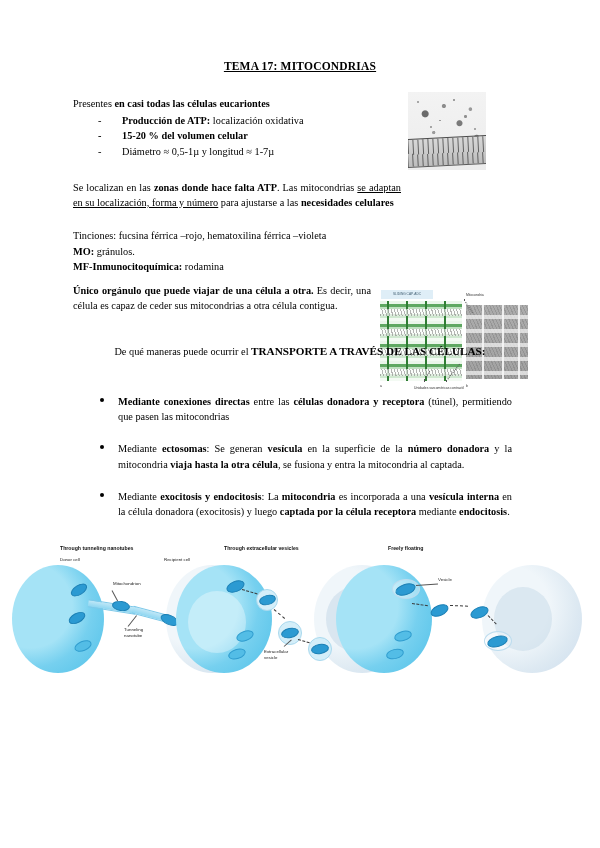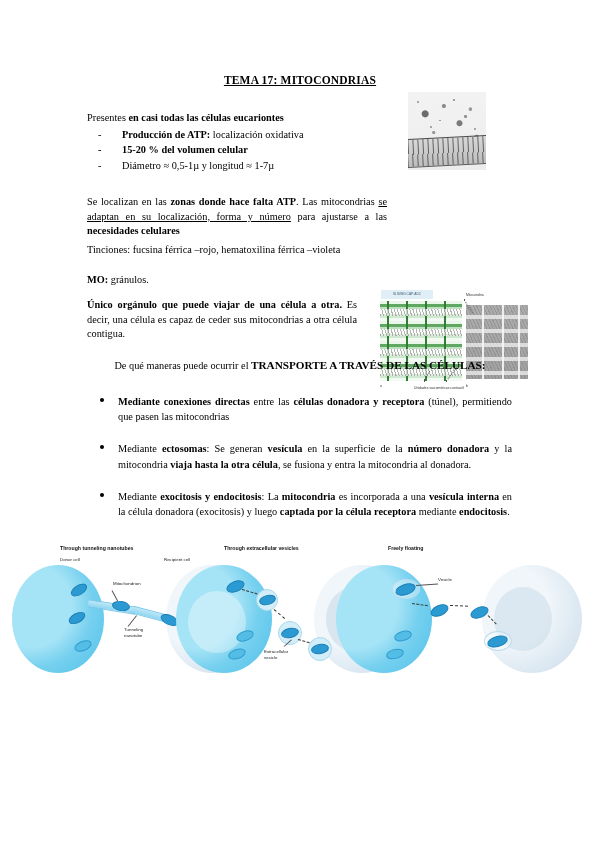--- a/index.html
+++ b/index.html
@@ -14,42 +14,42 @@
   .page {
     position: relative;
     width: 600px;
     height: 848px;
     background: #ffffff;
     overflow: hidden;
   }
   .doc-title {
     position: absolute;
     left: 0;
-    top: 74px;
+    top: 60px;
     width: 600px;
     text-align: center;
     font-size: 11.5px;
     font-weight: bold;
     text-decoration: underline;
     letter-spacing: 0.2px;
   }
   .body-col {
     position: absolute;
     left: 72px;
     top: 96px;
     width: 322px;
   }
   .wide-col {
     position: absolute;
     left: 72px;
     top: 96px;
     width: 456px;
   }
   p {
-    margin: 15px;
+    margin: 1px;
     font-size: 10.3px;
     line-height: 1.42;
     text-align: justify;
   }
   .lead { margin-bottom: 1px; }
   b, .b { font-weight: bold; }
   .u { text-decoration: underline; }
 
   ul.dash {
     list-style: none;
@@ -358,39 +358,40 @@
     <div class="tick-txt" style="left:88px; top:95px;">b</div>
     <div class="tick-txt" style="left:36px; top:97px; text-align:center;">Unidades sarcoméricas
 contractil</div>
     <div class="leader" style="left:46px; top:92px; width:12px; transform: rotate(-62deg);"></div>
     <div class="leader" style="left:68px; top:92px; width:22px; transform: rotate(-52deg);"></div>
   </div>
 
   <div class="body-col" style="top:228px; width:330px;">
     <p><span>Tinciones: fucsina férrica –rojo, hematoxilina férrica –violeta</span></p>
     <p><b>MO:</b><span> gránulos.</span></p>
+    <p><b>MF-Inmunocitoquímica:</b><span> rodamina</span></p>
   </div>
 
   <div class="body-col" style="top:283px; width:300px;">
     <p><b>Único orgánulo que puede viajar de una célula a otra.</b><span> Es decir, una célula es capaz de ceder sus mitocondrias a otra célula contigua.</span></p>
   </div>
 
   <div class="wide-col" style="top:343px;">
     <p style="text-align:center;"><span>De qué maneras puede ocurrir el </span><b style="font-size:11.2px;">TRANSPORTE A TRAVÉS DE LAS CÉLULAS:</b></p>
   </div>
 
   <div class="wide-col" style="top:378px;">
     <ul class="bullets">
       <li>
         <span class="bullet-mark"></span>
         <span><b>Mediante conexiones directas</b><span> entre las </span><b>células donadora y receptora</b><span> (túnel), permitiendo que pasen las mitocondrias</span></span>
       </li>
       <li>
         <span class="bullet-mark"></span>
-        <span><span>Mediante </span><b>ectosomas</b><span>: Se generan </span><b>vesícula</b><span> en la superficie de la </span><b>número donadora</b><span> y la mitocondria </span><b>viaja hasta la otra célula</b><span>, se fusiona y entra la mitocondria al donadora.</span></span>
+        <span><span>Mediante </span><b>ectosomas</b><span>: Se generan </span><b>vesícula</b><span> en la superficie de la </span><b>número donadora</b><span> y la mitocondria </span><b>viaja hasta la otra célula</b><span>, se fusiona y entra la mitocondria al captada.</span></span>
       </li>
       <li>
         <span class="bullet-mark"></span>
         <span><span>Mediante </span><b>exocitosis y endocitosis</b><span>: La </span><b>mitocondria</b><span> es incorporada a una </span><b>vesícula interna</b><span> en la célula donadora (exocitosis) y luego </span><b>captada por la célula receptora</b><span> mediante </span><b>endocitosis</b><span>.</span></span>
       </li>
     </ul>
   </div>
 
   <div class="panels">
 

